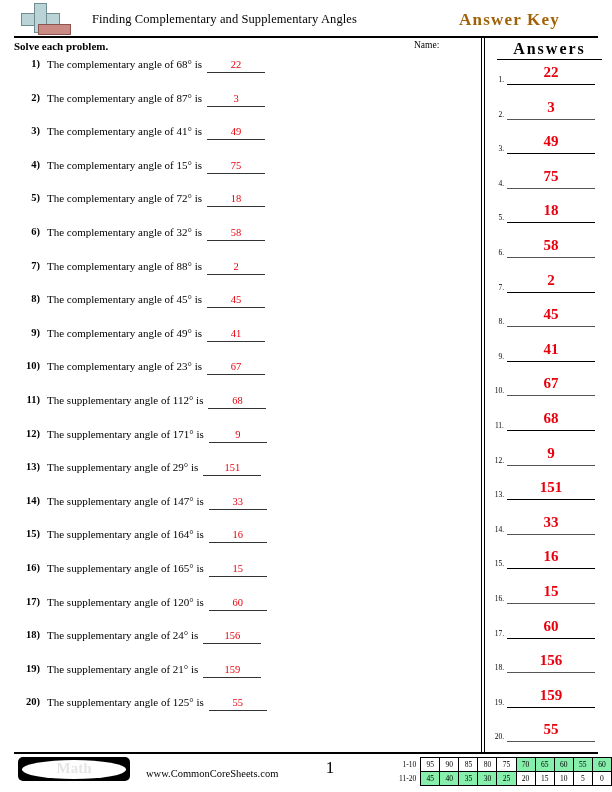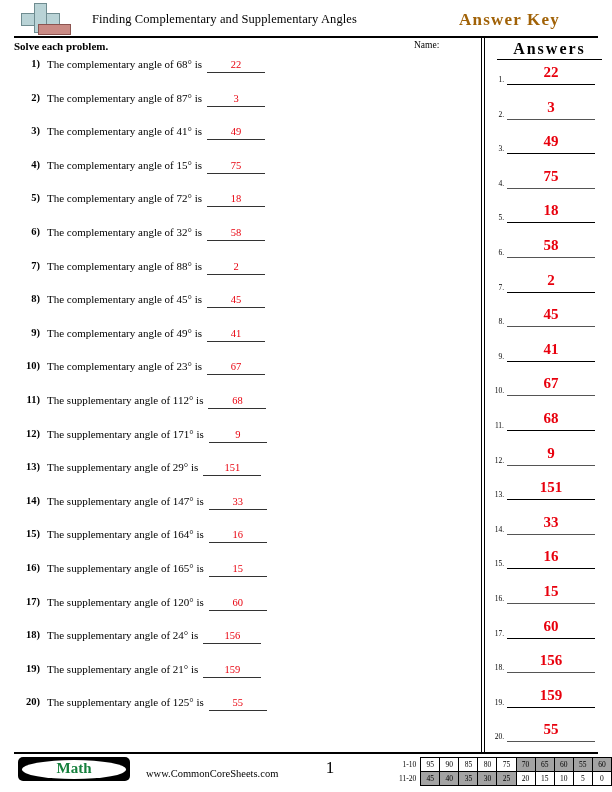--- a/index.html
+++ b/index.html
@@ -206,21 +206,21 @@
     background: #ffffff;
     border-radius: 50%;
   }
   #math-badge .mlabel {
     position: absolute;
     left: 0; top: 3px;
     width: 112px;
     text-align: center;
     font-size: 15px;
     font-weight: bold;
-    color: #15803d;
+    color: #e5e5e5;
   }
   #site-url {
     position: absolute;
     left: 138px; top: 768px;
     font-size: 10.5px;
     margin-left: 8px;
   }
   #page-number {
     position: absolute;
     left: 300px; top: 758px;
@@ -248,21 +248,21 @@
   #score-table td.cell {
     width: 17px;
     height: 11px;
     text-align: center;
     vertical-align: middle;
     border: 1px solid #000;
     font-size: 7.5px;
     background: #ffffff;
   }
   #score-table td.cell.hl {
-    background: #a3a3a3;
+    background: #86efac;
   }
 </style>
 </head>
 <body>
 
 <div id="header">
   <div id="logo">
     <div class="plus-h"></div>
     <div class="plus-v"></div>
     <div class="redbar"></div>

